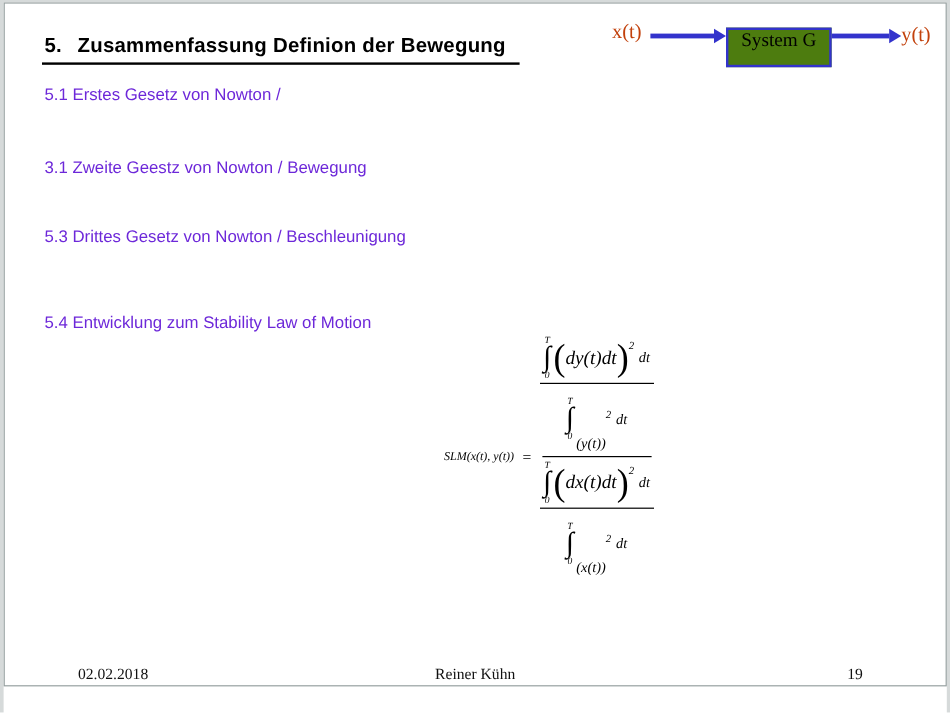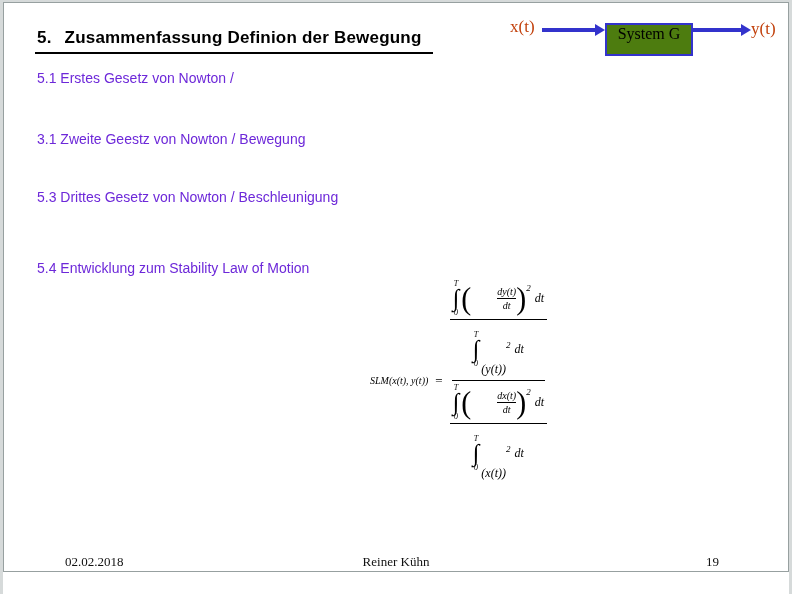--- a/index.html
+++ b/index.html
@@ -39,21 +39,21 @@
   .eq{margin:0 7px;font-size:13px;}
   .frac{display:inline-flex;flex-direction:column;align-items:center;}
   .bar{align-self:stretch;border-top:1px solid #000;height:0;}
   .frac.main>.bar{margin:3px 2px;}
   .frac.sub>.bar{margin:2px 0;}
   .row{display:flex;align-items:center;padding:0 3px;font-size:12px;font-style:italic;}
   .int{display:inline-flex;flex-direction:column;align-items:center;margin-right:2px;}
   .int .lim{font-size:8px;font-style:italic;line-height:1;}
   .int .sgn{font-size:24px;line-height:.8;font-style:normal;padding:1px 0;}
   .bigp{font-size:30px;font-style:normal;line-height:1;transform:scaleY(1.05);}
-  .dfrac{display:inline-flex;flex-direction:column;align-items:center;font-size:10px;font-style:italic;margin-left:26px;}
+  .dfrac{display:inline-flex;flex-direction:row;align-items:center;font-size:16px;font-style:italic;}
   .dfrac .bar{margin:1px 0;}
   .sup{font-size:9px;font-style:italic;position:relative;}
   .sup.hi{top:-11px;}
   .sup.lo{top:-5px;}
   .dt{font-style:italic;margin-left:4px;font-size:12px;}
   .tbody{font-style:italic;font-size:12px;margin-top:40px;}
 
   .footer{position:absolute;left:0;right:0;top:551px;height:18px;
           font-family:"Liberation Serif",serif;font-size:13px;color:#111;}
   .f-date{position:absolute;left:61px;}

